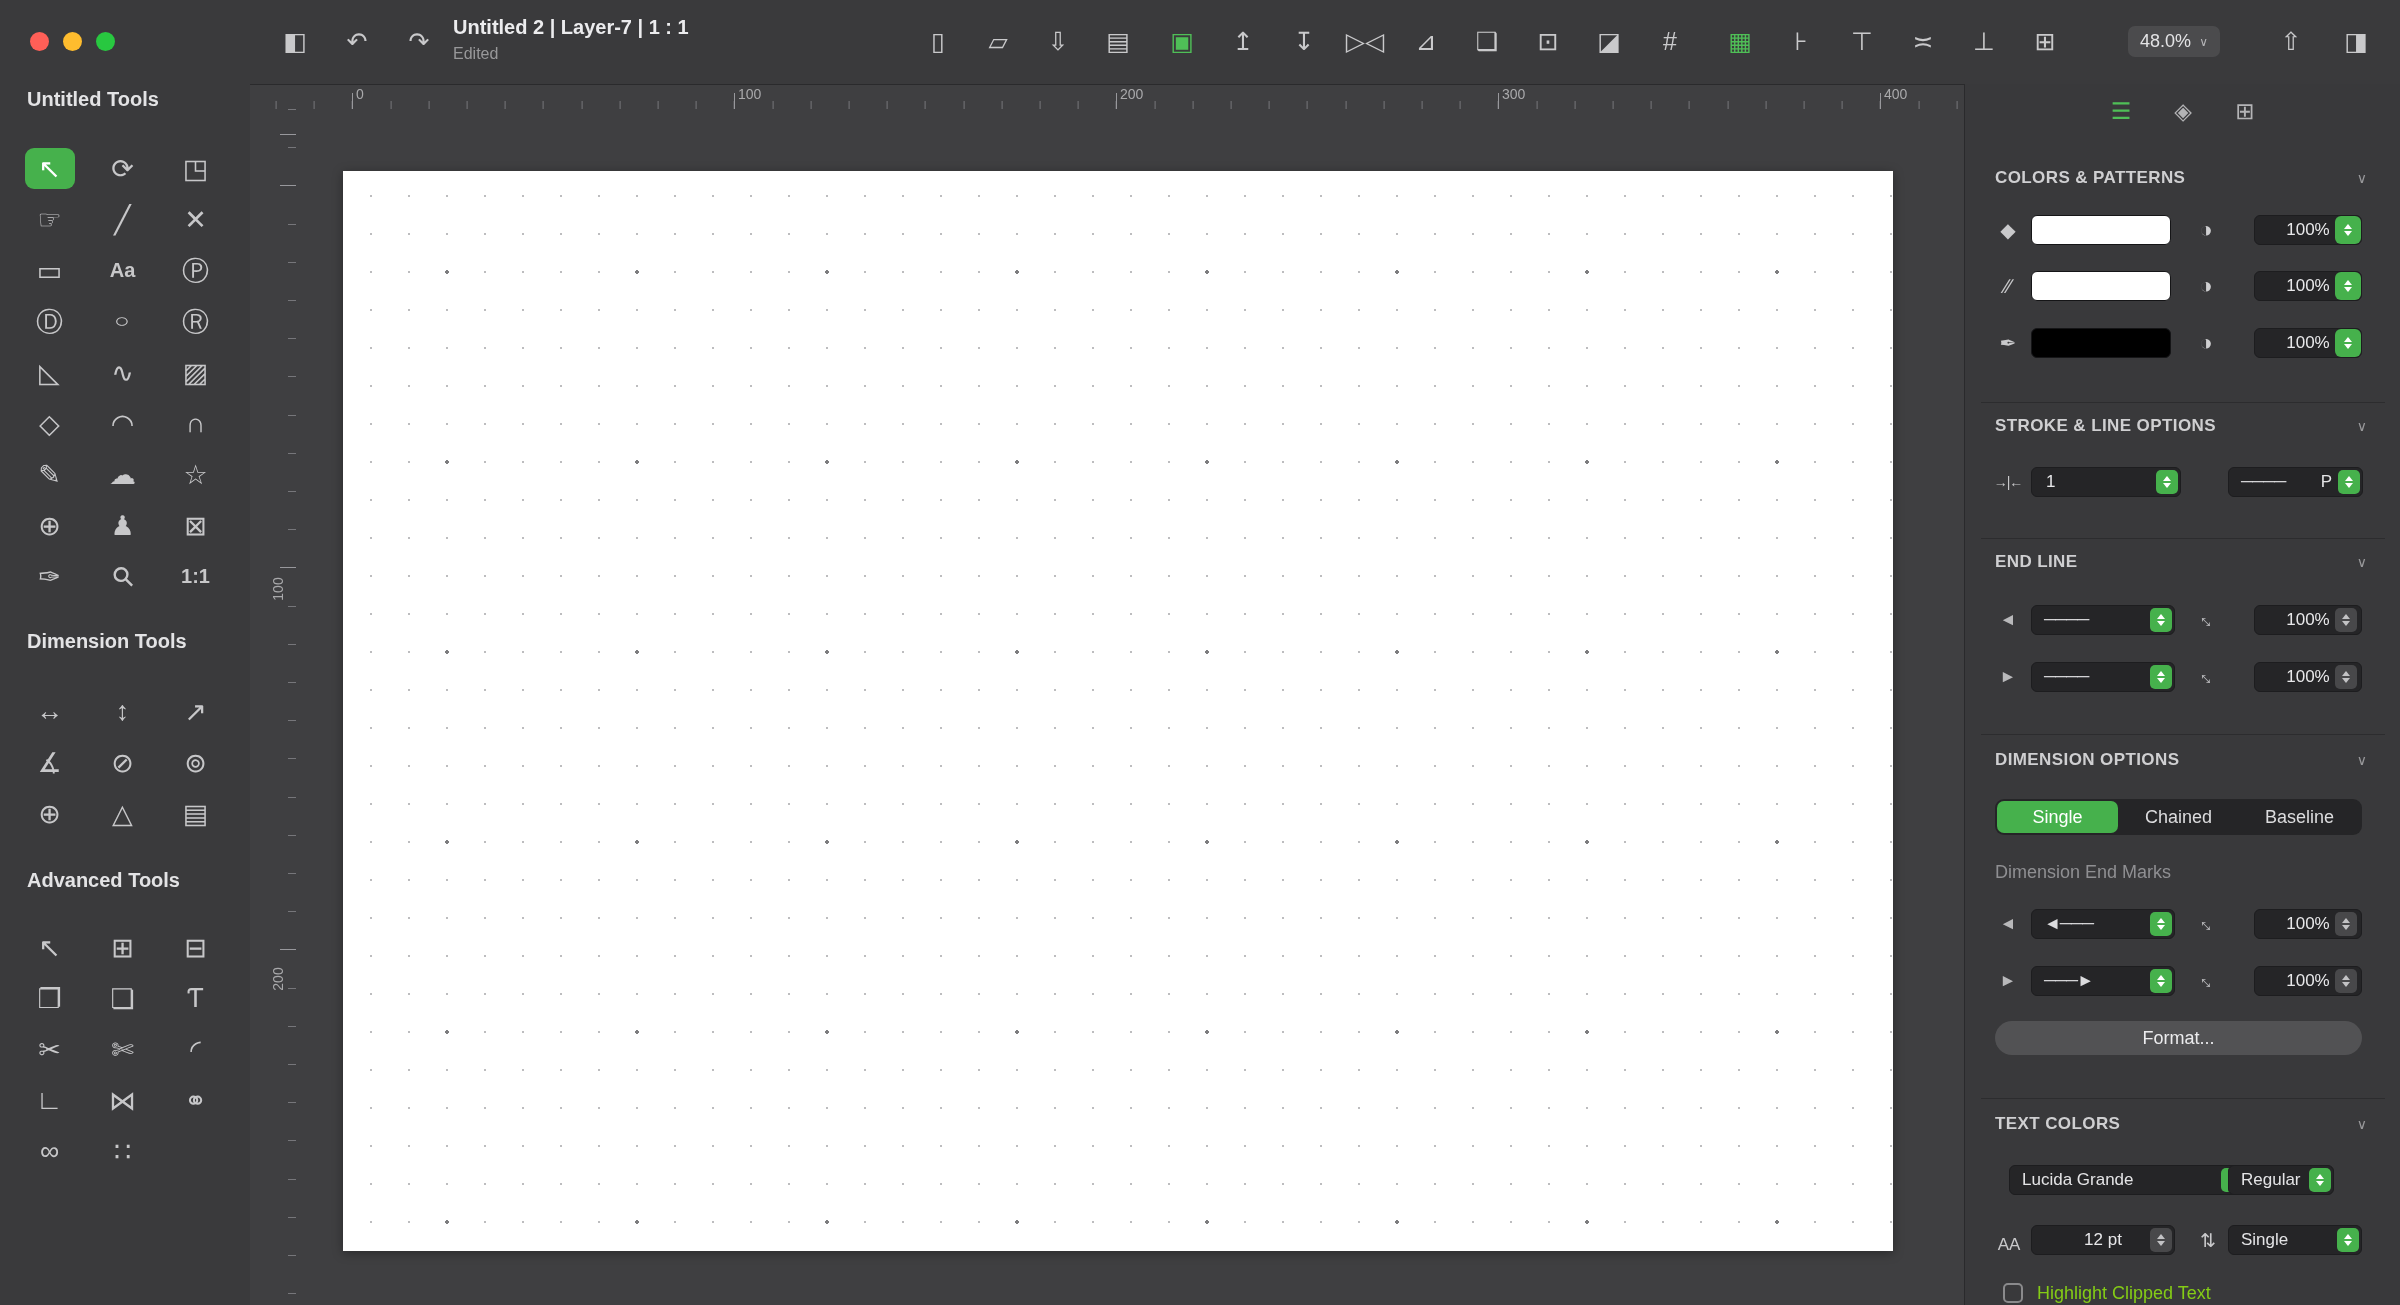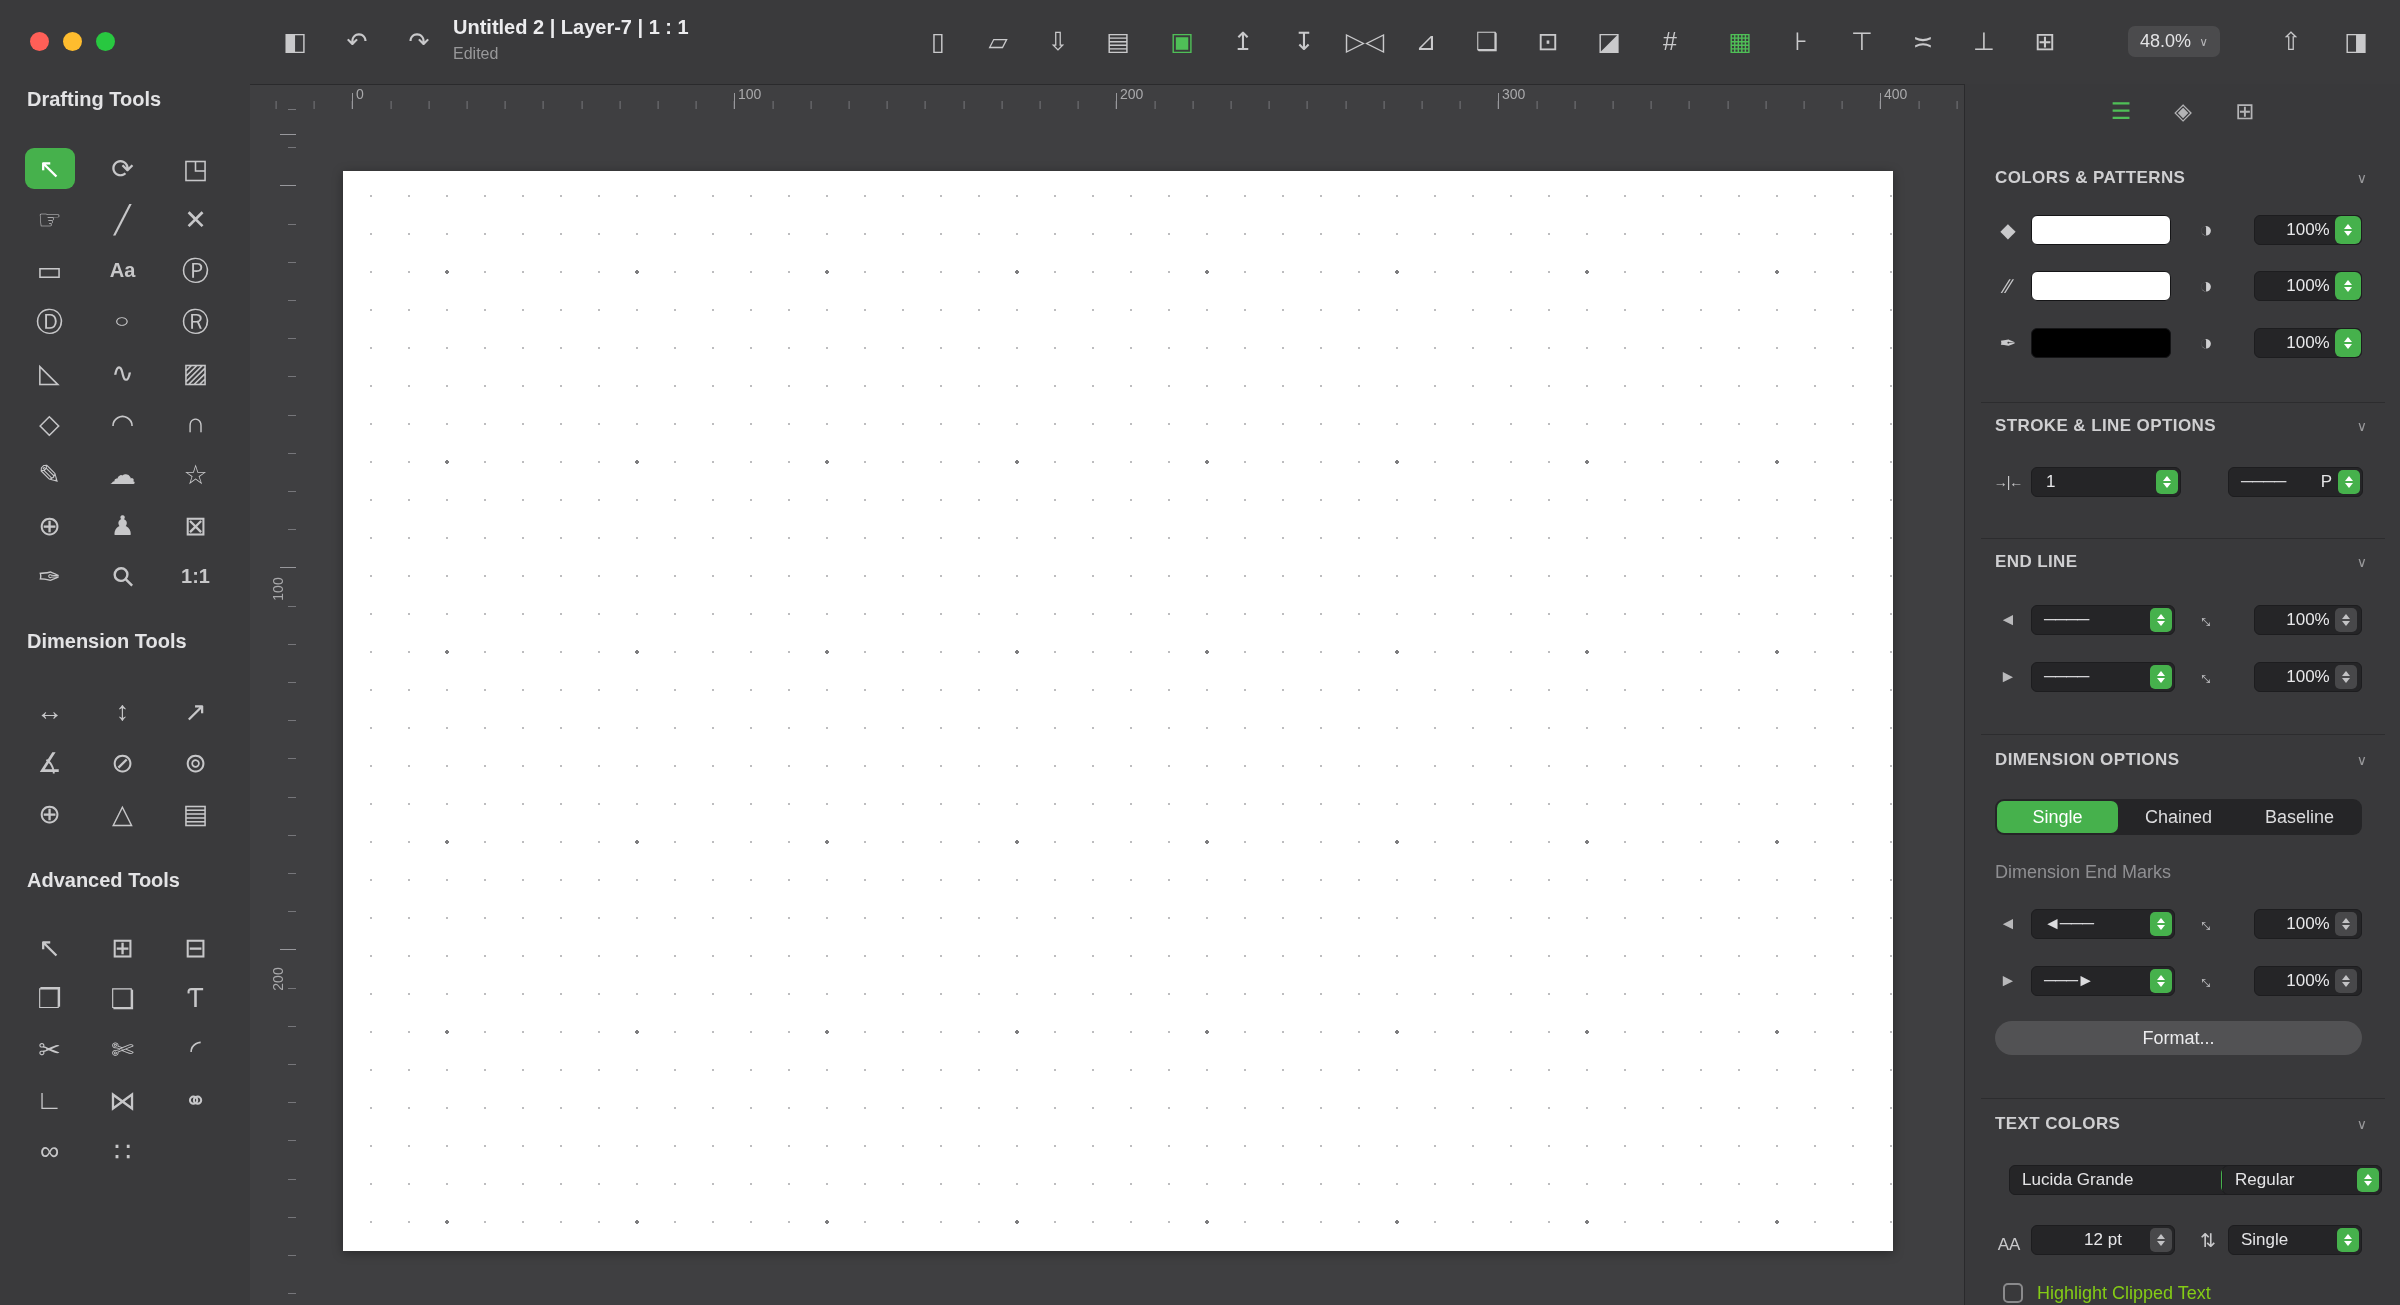--- a/index.html
+++ b/index.html
@@ -138,21 +138,21 @@
        font-family:"Liberation Sans",sans-serif;border-radius:7px;}
   .seg.selected{background:#46b14c;color:#fff;}
   .dim-sub{position:absolute;left:30px;top:778px;font-size:18px;color:#8f8f92;}
   .format-btn{position:absolute;left:30px;top:937px;width:367px;height:34px;background:#525254;
               border:none;border-radius:17px;color:#ececee;font-size:18px;
               font-family:"Liberation Sans",sans-serif;}
 
   #row-font{position:absolute;left:0;right:0;top:1081px;height:30px;}
   #row-size{position:absolute;left:0;right:0;top:1141px;height:30px;}
   #dd-font{left:44px;width:237px;}
-  #dd-style{left:257px;width:160px;}
+  #dd-style{left:263px;width:106px;}
   #dd-spacing{left:263px;width:134px;}
   .dd .val{padding-left:12px;}
   .aa-icon{position:absolute;left:28px;width:32px;height:30px;display:flex;align-items:flex-end;
            justify-content:center;font-size:17px;color:#c9c9cb;}
   #f-size{left:66px;width:144px;}
   #f-size .stepper{position:absolute;right:2px;top:2px;width:22px;height:24px;background:#48484a;border-radius:5px;}
   #f-size .u{border-bottom:5px solid #c2c2c4;}
   #f-size .d{border-top:5px solid #c2c2c4;}
   .ls-icon{position:absolute;left:228px;width:30px;height:30px;display:flex;align-items:center;
            justify-content:center;font-size:19px;color:#c9c9cb;}
@@ -163,21 +163,21 @@
 </style>
 </head>
 <body>
 
 <aside class="sidebar">
   <div class="traffic">
     <span class="tl red"></span>
     <span class="tl yellow"></span>
     <span class="tl green"></span>
   </div>
-  <div class="s-label" id="lbl-0">Drafting Tools</div>
+  <div class="s-label" id="lbl-0">Untitled Tools</div>
   <div class="tool-grid" id="grid-0">
 
       <div class="tool selected">
         <span class="glyph">↖</span>
       </div>
 
       <div class="tool">
         <span class="glyph">⟳</span>
       </div>
 

